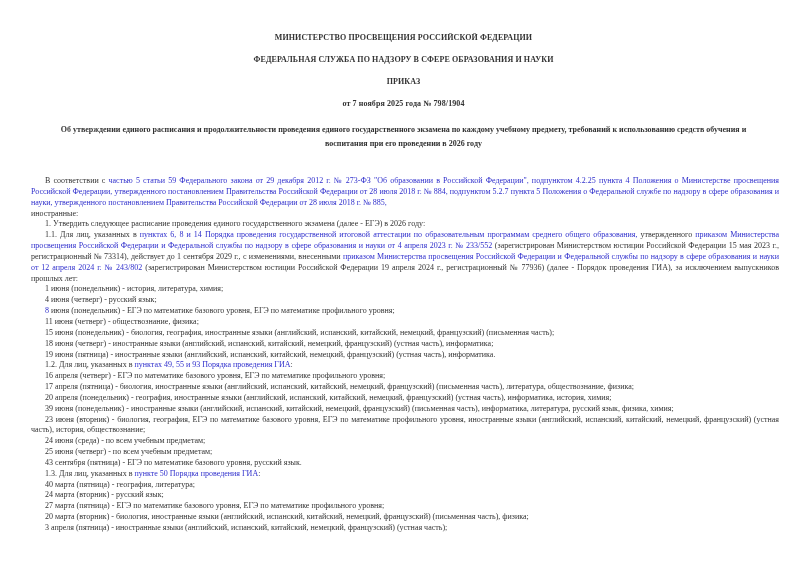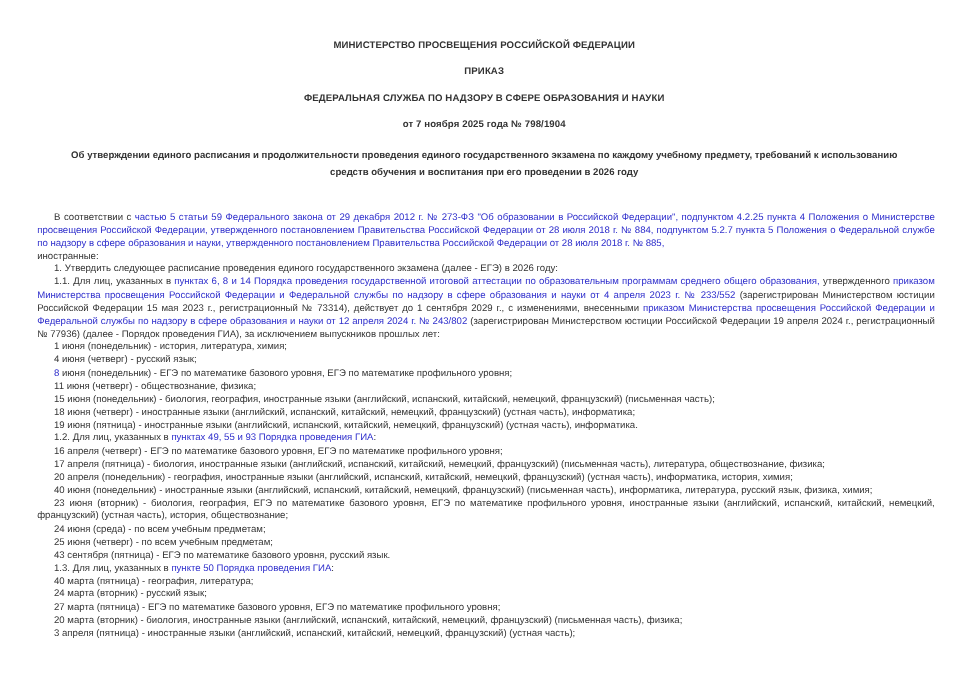--- a/index.html
+++ b/index.html
@@ -8,21 +8,21 @@
     --bg:#ffffff;
   }
   *{box-sizing:border-box;}
   html,body{margin:0;padding:0;}
   body{
     width:807px;height:571px;background:var(--bg);
     font-family:"Liberation Sans", sans-serif;
     -webkit-font-smoothing:antialiased;
   }
   .page{
-    position:relative;width:807px;height:571px;background:var(--bg);overflow:hidden;
+    position:relative;width:807px;height:571px;background:var(--bg);overflow:hidden;font-family:Liberation Serif, serif;
   }
   .doc-header{
     padding-top:33px;text-align:center;color:var(--text);
   }
   .doc-header .h{
     margin:0 0 13px 0;font-weight:bold;font-size:8px;line-height:9px;letter-spacing:0.1px;
   }
   .doc-header .title{
     width:712px;margin:15px auto 0 auto;font-weight:bold;font-size:8px;line-height:13.5px;
   }
@@ -34,42 +34,42 @@
   .para{margin:0;text-indent:14px;}
   .para.no-indent{text-indent:0;}
   .link{color:var(--link);cursor:pointer;}
 </style>
 </head>
 <body>
 
 <div class="page">
   <div class="doc-header">
     <p class="h">МИНИСТЕРСТВО ПРОСВЕЩЕНИЯ РОССИЙСКОЙ ФЕДЕРАЦИИ</p>
+    <p class="h">ФЕДЕРАЛЬНАЯ СЛУЖБА ПО НАДЗОРУ В СФЕРЕ ОБРАЗОВАНИЯ И НАУКИ</p>
     <p class="h">ПРИКАЗ</p>
-    <p class="h">ФЕДЕРАЛЬНАЯ СЛУЖБА ПО НАДЗОРУ В СФЕРЕ ОБРАЗОВАНИЯ И НАУКИ</p>
     <p class="h">от 7 ноября 2025 года № 798/1904</p>
     <p class="title">Об утверждении единого расписания и продолжительности проведения единого государственного экзамена по каждому учебному предмету, требований к использованию средств обучения и воспитания при его проведении в 2026 году</p>
   </div>
   <div class="doc-body">
       <p class="para"><span class="">В соответствии с </span><span class="link">частью 5 статьи 59 Федерального закона от 29 декабря 2012 г. № 273-ФЗ "Об образовании в Российской Федерации", подпунктом 4.2.25 пункта 4 Положения о Министерстве просвещения Российской Федерации, утвержденного постановлением Правительства Российской Федерации от 28 июля 2018 г. № 884, подпунктом 5.2.7 пункта 5 Положения о Федеральной службе по надзору в сфере образования и науки, утвержденного постановлением Правительства Российской Федерации от 28 июля 2018 г. № 885,</span></p>
       <p class="para no-indent"><span class="">иностранные:</span></p>
       <p class="para"><span class="">1. Утвердить следующее расписание проведения единого государственного экзамена (далее - ЕГЭ) в 2026 году:</span></p>
       <p class="para"><span class="">1.1. Для лиц, указанных в </span><span class="link">пунктах 6, 8 и 14 Порядка проведения государственной итоговой аттестации по образовательным программам среднего общего образования,</span><span class=""> утвержденного </span><span class="link">приказом Министерства просвещения Российской Федерации и Федеральной службы по надзору в сфере образования и науки от 4 апреля 2023 г. № 233/552</span><span class=""> (зарегистрирован Министерством юстиции Российской Федерации 15 мая 2023 г., регистрационный № 73314), действует до 1 сентября 2029 г., с изменениями, внесенными </span><span class="link">приказом Министерства просвещения Российской Федерации и Федеральной службы по надзору в сфере образования и науки от 12 апреля 2024 г. № 243/802</span><span class=""> (зарегистрирован Министерством юстиции Российской Федерации 19 апреля 2024 г., регистрационный № 77936) (далее - Порядок проведения ГИА), за исключением выпускников прошлых лет:</span></p>
       <p class="para"><span class="">1 июня (понедельник) - история, литература, химия;</span></p>
       <p class="para"><span class="">4 июня (четверг) - русский язык;</span></p>
       <p class="para"><span class="link">8</span><span class=""> июня (понедельник) - ЕГЭ по математике базового уровня, ЕГЭ по математике профильного уровня;</span></p>
       <p class="para"><span class="">11 июня (четверг) - обществознание, физика;</span></p>
       <p class="para"><span class="">15 июня (понедельник) - биология, география, иностранные языки (английский, испанский, китайский, немецкий, французский) (письменная часть);</span></p>
       <p class="para"><span class="">18 июня (четверг) - иностранные языки (английский, испанский, китайский, немецкий, французский) (устная часть), информатика;</span></p>
       <p class="para"><span class="">19 июня (пятница) - иностранные языки (английский, испанский, китайский, немецкий, французский) (устная часть), информатика.</span></p>
       <p class="para"><span class="">1.2. Для лиц, указанных в </span><span class="link">пунктах 49, 55 и 93 Порядка проведения ГИА</span><span class="">:</span></p>
       <p class="para"><span class="">16 апреля (четверг) - ЕГЭ по математике базового уровня, ЕГЭ по математике профильного уровня;</span></p>
       <p class="para"><span class="">17 апреля (пятница) - биология, иностранные языки (английский, испанский, китайский, немецкий, французский) (письменная часть), литература, обществознание, физика;</span></p>
       <p class="para"><span class="">20 апреля (понедельник) - география, иностранные языки (английский, испанский, китайский, немецкий, французский) (устная часть), информатика, история, химия;</span></p>
-      <p class="para"><span class="">40 июня (понедельник) - иностранные языки (английский, испанский, китайский, немецкий, французский) (письменная часть), информатика, литература, русский язык, физика, химия;</span></p>
+      <p class="para"><span class="">39 июня (понедельник) - иностранные языки (английский, испанский, китайский, немецкий, французский) (письменная часть), информатика, литература, русский язык, физика, химия;</span></p>
       <p class="para"><span class="">23 июня (вторник) - биология, география, ЕГЭ по математике базового уровня, ЕГЭ по математике профильного уровня, иностранные языки (английский, испанский, китайский, немецкий, французский) (устная часть), история, обществознание;</span></p>
       <p class="para"><span class="">24 июня (среда) - по всем учебным предметам;</span></p>
       <p class="para"><span class="">25 июня (четверг) - по всем учебным предметам;</span></p>
       <p class="para"><span class="">43 сентября (пятница) - ЕГЭ по математике базового уровня, русский язык.</span></p>
       <p class="para"><span class="">1.3. Для лиц, указанных в </span><span class="link">пункте 50 Порядка проведения ГИА</span><span class="">:</span></p>
       <p class="para"><span class="">40 марта (пятница) - география, литература;</span></p>
       <p class="para"><span class="">24 марта (вторник) - русский язык;</span></p>
       <p class="para"><span class="">27 марта (пятница) - ЕГЭ по математике базового уровня, ЕГЭ по математике профильного уровня;</span></p>
       <p class="para"><span class="">20 марта (вторник) - биология, иностранные языки (английский, испанский, китайский, немецкий, французский) (письменная часть), физика;</span></p>
       <p class="para"><span class="">3 апреля (пятница) - иностранные языки (английский, испанский, китайский, немецкий, французский) (устная часть);</span></p>

